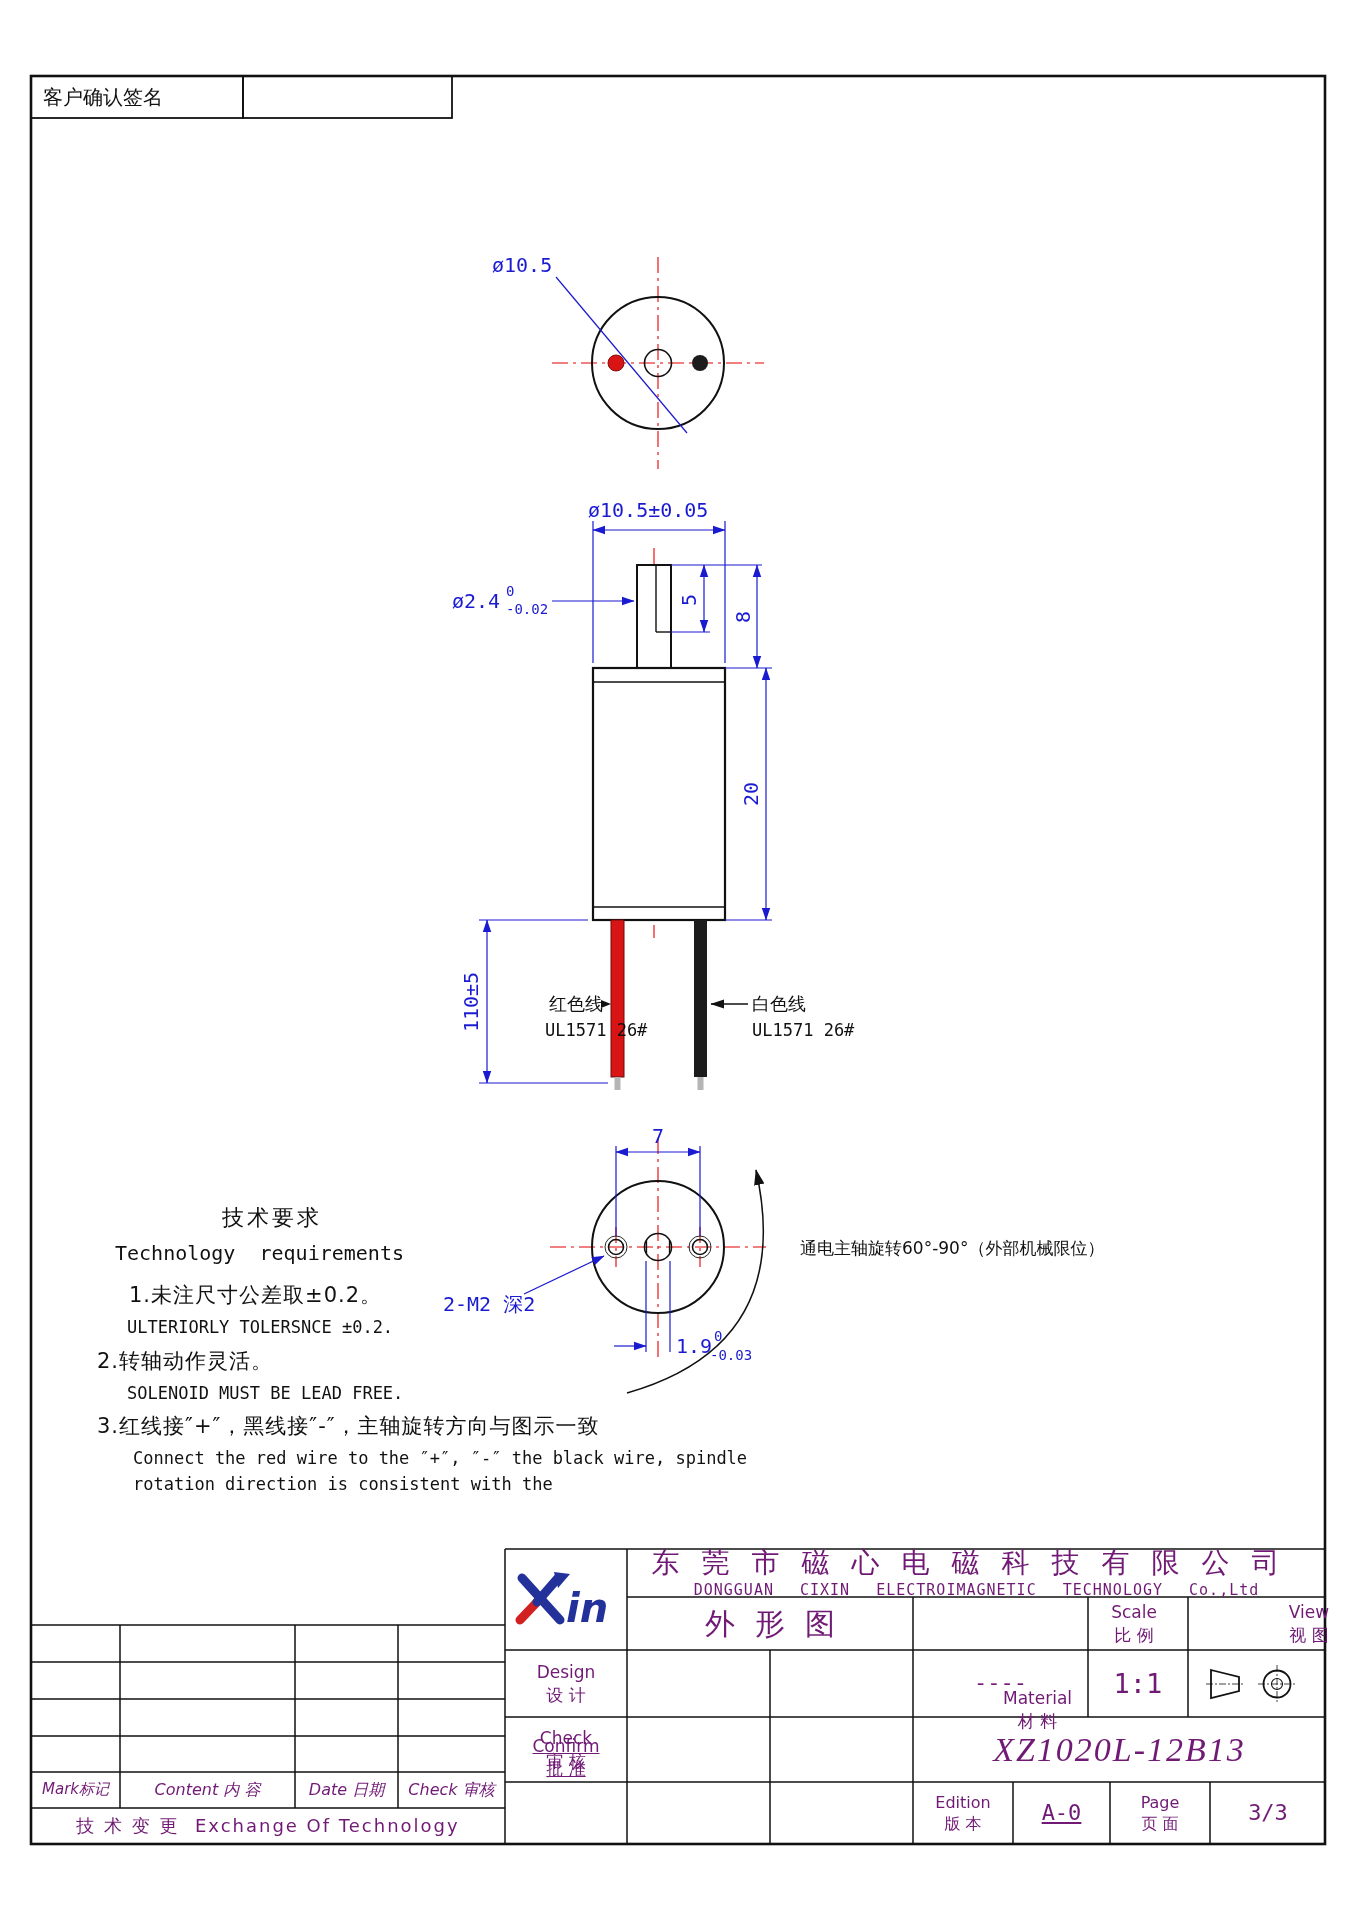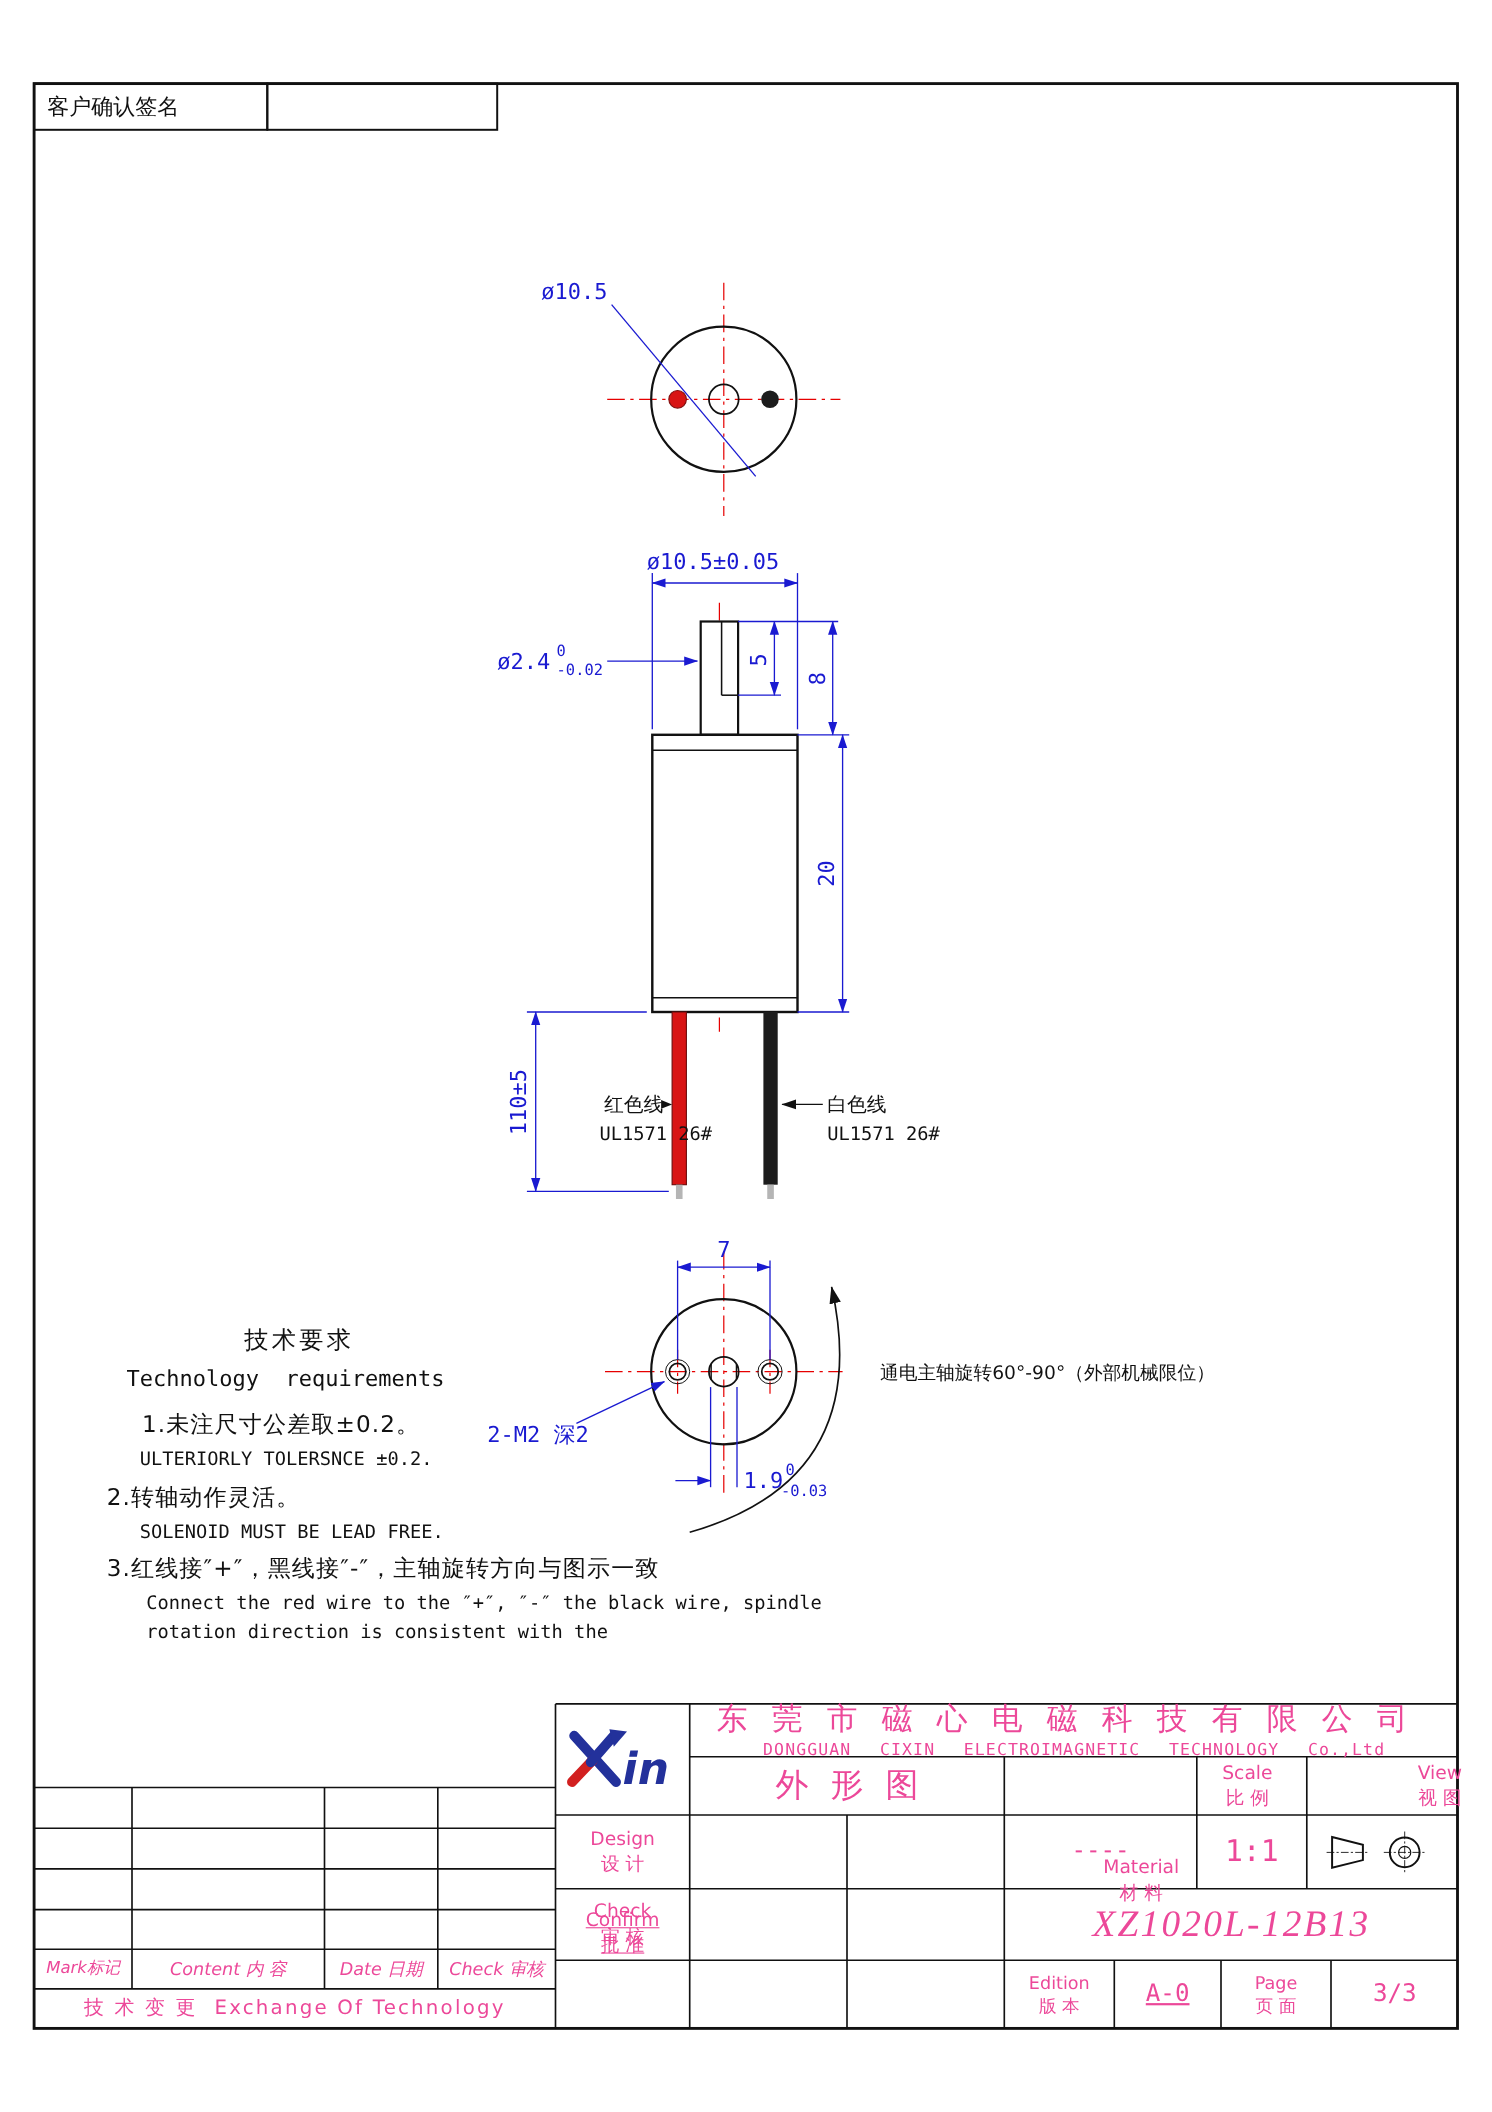--- a/index.html
+++ b/index.html
@@ -9,21 +9,21 @@
   .cl{stroke:#e60000;stroke-width:1.1;stroke-dasharray:16 5 3 5;fill:none;}
   .ol{fill:none;stroke:#111;}
   .dl{stroke:#1a1ad1;stroke-width:1.2;fill:none;}
   .grid{stroke:#111;stroke-width:1.5;}
   text.dim{fill:#1a1ad1;font:20px "DejaVu Sans Mono",monospace;}
   text.dimsm{fill:#1a1ad1;font:14px "DejaVu Sans Mono",monospace;}
   text.lbl{fill:#111;font:18px "DejaVu Sans",sans-serif;}
   text.cadlbl{fill:#111;font:17px "DejaVu Sans Mono",monospace;}
   text.note{fill:#111;font:17px "DejaVu Sans",sans-serif;}
   .cell{position:absolute;box-sizing:border-box;display:flex;align-items:center;
-        justify-content:center;text-align:center;color:#ec4899;line-height:1.3;}
+        justify-content:center;text-align:center;color:#701a75;line-height:1.3;}
   .col{flex-direction:column;}
   .tr{position:absolute;white-space:pre;}
   .tr-cn{font:21px "DejaVu Sans",sans-serif;letter-spacing:1px;}
   .tr-en{font:17px "DejaVu Sans Mono",monospace;}
   .tr-title{font:22px "DejaVu Sans",sans-serif;letter-spacing:3px;}
   .tr-title-en{font:20px "DejaVu Sans Mono",monospace;}
   .sig{position:absolute;box-sizing:border-box;display:flex;align-items:center;
        padding-left:12px;font:20px "DejaVu Sans",sans-serif;}
   .company-cn{font-size:28px;letter-spacing:22px;white-space:nowrap;}
   .company-en{font-size:15px;letter-spacing:1px;word-spacing:16px;white-space:nowrap;

